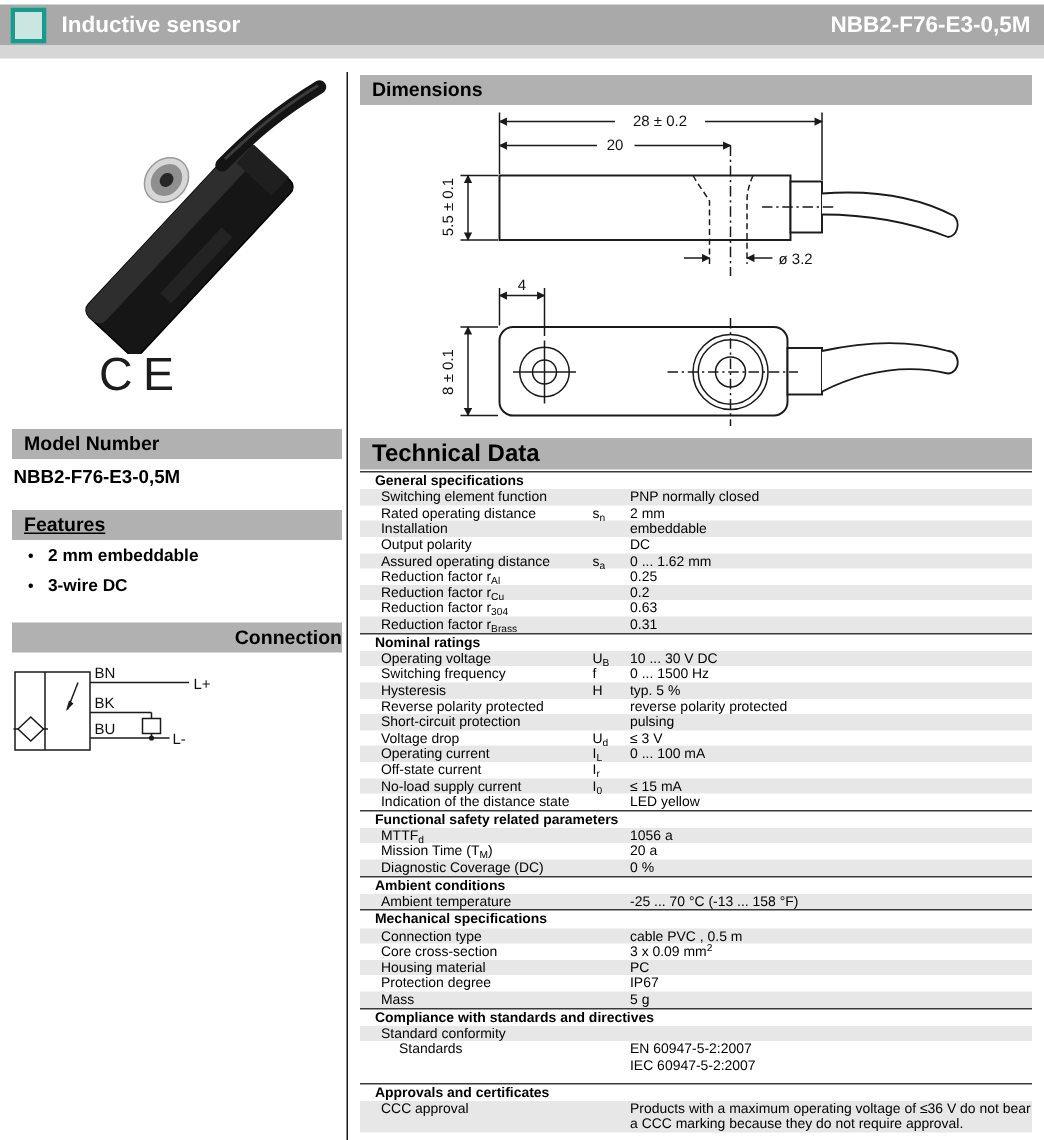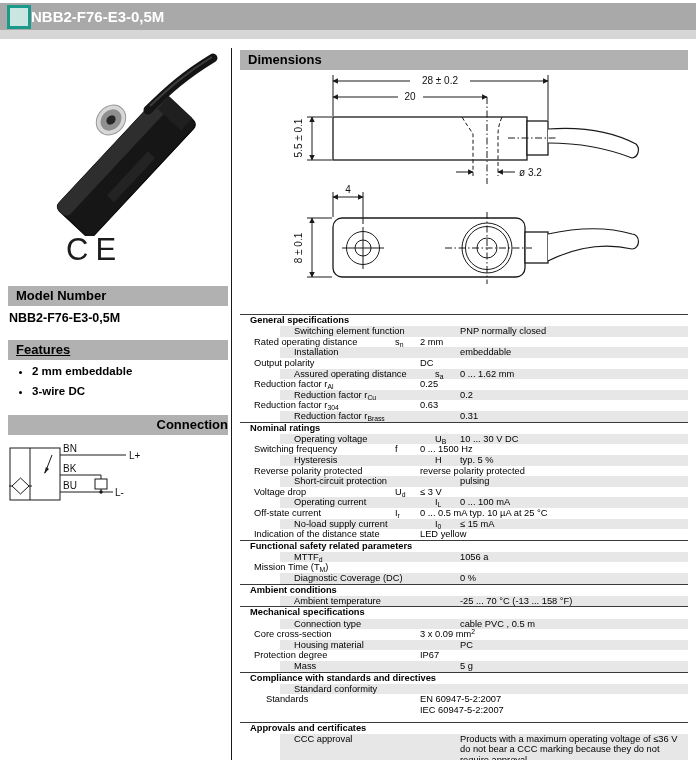--- a/index.html
+++ b/index.html
@@ -24,21 +24,21 @@
   #bar-connection{left:8px;top:415px;width:220px;text-align:right;}
   #conn-svg{position:absolute;left:8px;top:443px;}
   .divider{position:absolute;left:231px;top:48px;width:1px;height:712px;background:#1a1a1a;}
   #bar-dims{left:240px;top:50px;width:448px;}
   #dims-svg{position:absolute;left:240px;top:72px;}
   .techbar{position:absolute;left:240px;top:292px;width:448px;height:21px;background:#b1b1b1;
            font-weight:bold;font-size:16px;line-height:21px;padding-left:8px;box-sizing:border-box;}
   #tech-table{position:absolute;left:240px;top:314px;width:448px;font-size:9.3px;}
   
   .trow{display:flex;line-height:10.6px;min-height:10.6px;}
-  .trow.shade{background:#e7e7e7;margin-left:40px;}
+  .trow.shade{background:#e7e7e7;}
   .trow.sec{font-weight:bold;border-top:1px solid #3a3a3a;line-height:11.2px;padding-left:10px;}
   .trow.gap{margin-top:6px;}
   .tlabel{width:141px;padding-left:14px;flex:none;}
   .tlabel.ind2{width:129px;padding-left:26px;}
   .tsym{width:25px;flex:none;}
   .tval{flex:1;}
   sub{font-size:6.8px;vertical-align:-2px;line-height:0;}
   sup{font-size:6.8px;vertical-align:3px;line-height:0;}
   
   #photo-svg{position:absolute;left:10px;top:48px;}
@@ -47,20 +47,21 @@
   svg text{font-family:"Liberation Sans",sans-serif;font-size:10px;fill:#111;}
   svg .thin{stroke:#1a1a1a;stroke-width:1;fill:none;}
 </style>
 </head>
 <body>
 
 <div class="page">
 
   <div class="topbar">
     <span class="brandbox"></span>
+    <span class="toptitle">Inductive sensor</span>
     <span class="topmodel">NBB2-F76-E3-0,5M</span>
   </div>
   <div class="substrip"></div>
 
   <svg id="photo-svg" width="212" height="188" viewBox="0 0 212 188">
     <g transform="translate(117,117) rotate(-47)">
       <rect x="-80" y="-24" width="158" height="48" rx="6" fill="#161616" stroke="#000"></rect>
       <rect x="-80" y="-24" width="158" height="16" rx="6" fill="#2e2e2e"></rect>
       <rect x="62" y="-16" width="17" height="32" fill="#1f1f1f"></rect>
       <rect x="-36" y="6" width="60" height="10" fill="#232323"></rect>
@@ -164,20 +165,21 @@
       <line x1="123" y1="152" x2="123" y2="120"></line>
       <line x1="93" y1="125" x2="123" y2="125" marker-start="url(#arr)" marker-end="url(#arr)"></line>
       <line x1="92" y1="146" x2="67" y2="146"></line>
       <line x1="92" y1="205" x2="67" y2="205"></line>
       <line x1="72" y1="146" x2="72" y2="205" marker-start="url(#arr)" marker-end="url(#arr)"></line>
     </g>
     <text x="108" y="121" text-anchor="middle">4</text>
     <text transform="translate(62,176) rotate(-90)" text-anchor="middle">8 ± 0.1</text>
   </svg>
 
+  <div class="techbar">Technical Data</div>
   <div id="tech-table">
       <div class="trow sec">General specifications</div>
       <div class="trow shade">
         <span class="tlabel">Switching element function</span>
         <span class="tsym"></span>
         <span class="tval">PNP normally closed</span>
       </div>
       <div class="trow">
         <span class="tlabel">Rated operating distance</span>
         <span class="tsym">s<sub>n</sub></span>
@@ -250,41 +252,41 @@
         <span class="tval">≤ 3 V</span>
       </div>
       <div class="trow shade">
         <span class="tlabel">Operating current</span>
         <span class="tsym">I<sub>L</sub></span>
         <span class="tval">0 ... 100 mA</span>
       </div>
       <div class="trow">
         <span class="tlabel">Off-state current</span>
         <span class="tsym">I<sub>r</sub></span>
-        <span class="tval">0 ... 0.5 mA typ. 10 µA at 25 °C</span>
       </div>
       <div class="trow shade">
         <span class="tlabel">No-load supply current</span>
         <span class="tsym">I<sub>0</sub></span>
         <span class="tval">≤ 15 mA</span>
       </div>
       <div class="trow">
         <span class="tlabel">Indication of the distance state</span>
         <span class="tsym"></span>
         <span class="tval">LED yellow</span>
       </div>
       <div class="trow sec">Functional safety related parameters</div>
       <div class="trow shade">
         <span class="tlabel">MTTF<sub>d</sub></span>
         <span class="tsym"></span>
         <span class="tval">1056 a</span>
       </div>
       <div class="trow">
         <span class="tlabel">Mission Time (T<sub>M</sub>)</span>
         <span class="tsym"></span>
+        <span class="tval">20 a</span>
       </div>
       <div class="trow shade">
         <span class="tlabel">Diagnostic Coverage (DC)</span>
         <span class="tsym"></span>
         <span class="tval">0 %</span>
       </div>
       <div class="trow sec">Ambient conditions</div>
       <div class="trow shade">
         <span class="tlabel">Ambient temperature</span>
         <span class="tsym"></span>

